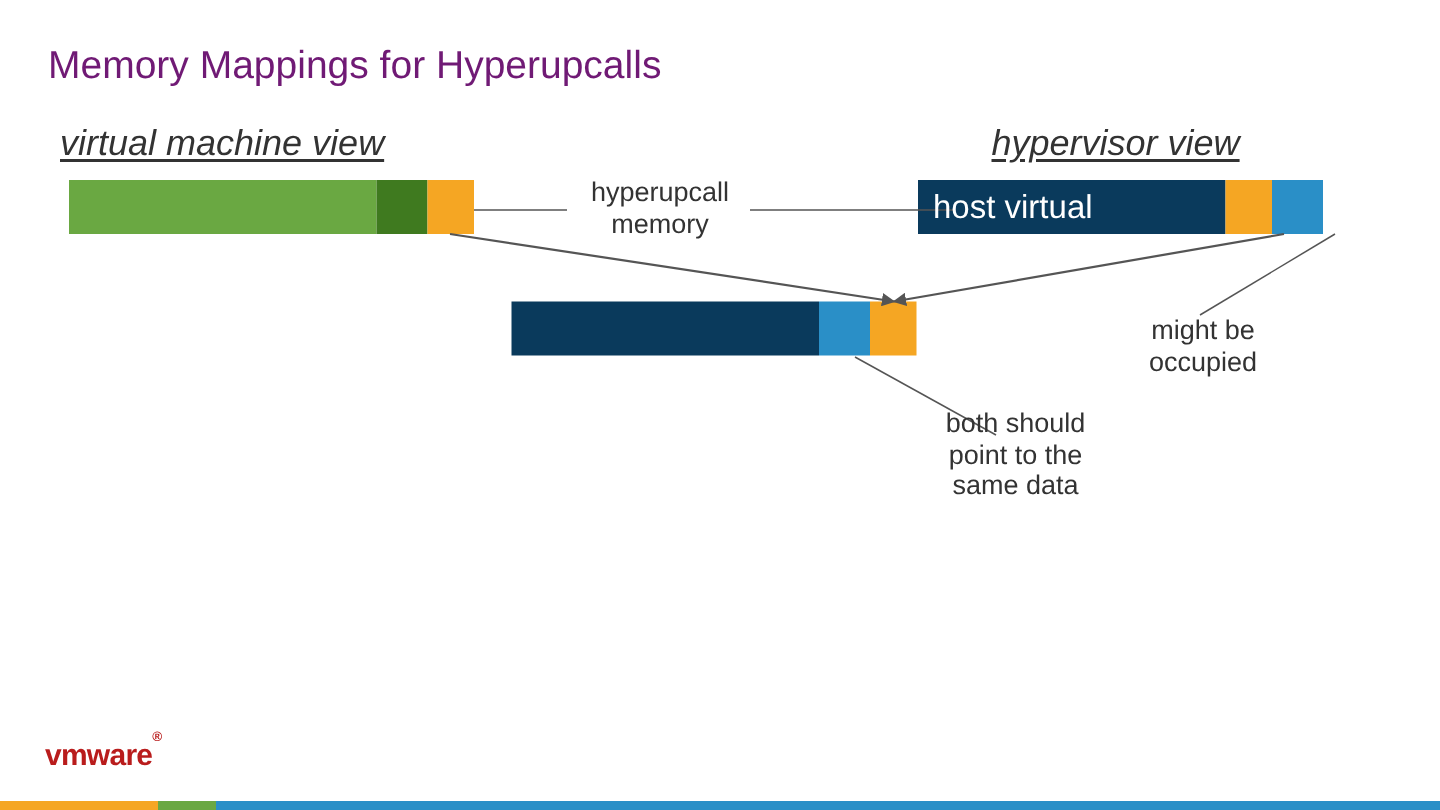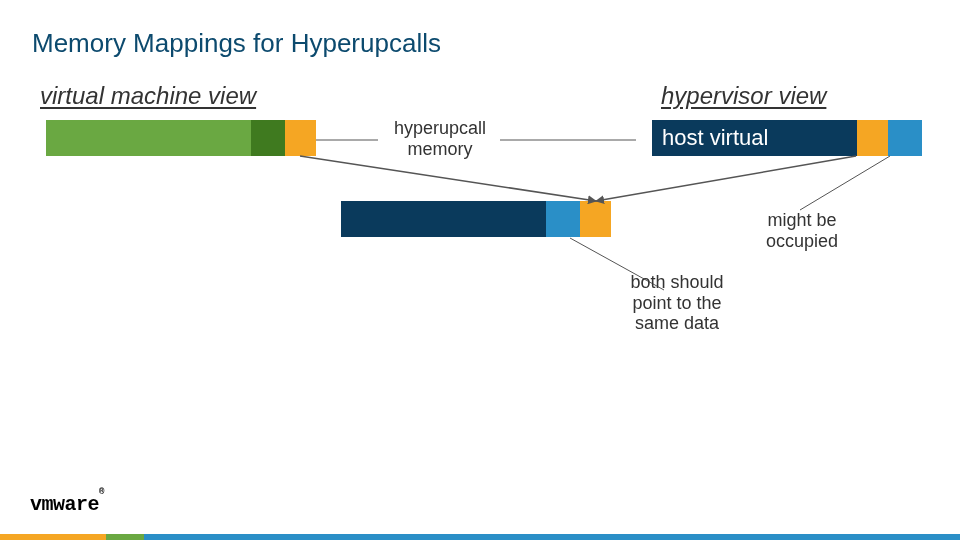--- a/index.html
+++ b/index.html
@@ -9,21 +9,21 @@
     font-family: Arial, Helvetica, sans-serif;
     background: #fff;
     position: relative;
     overflow: hidden;
   }
   .title {
     position: absolute;
     left: 32px;
     top: 28px;
     font-size: 26px;
-    color: #0c4a6e;
+    color: #701a75;
     font-weight: 400;
   }
   .section-header {
     position: absolute;
     font-size: 24px;
     color: #333;
     text-decoration: underline;
     text-underline-offset: 3px;
     font-style: italic;
   }
@@ -65,23 +65,22 @@
     left: 0; top: 0;
     width: 960px; height: 540px;
     pointer-events: none;
   }
   .logo {
     position: absolute;
     left: 30px;
     bottom: 24px;
     font-size: 20px;
     font-weight: 700;
-    color: #000000;
+    color: #b91c1c;
     letter-spacing: -0.5px;
-    font-family: Liberation Mono, monospace;
   }
   .logo sup { font-size: 9px; top: -8px; position: relative; }
   .bottom-stripe {
     position: absolute;
     left: 0; bottom: 0;
     width: 960px; height: 6px;
     background: linear-gradient(to right,
       #f5a623 0 11%, #6aa842 11% 15%, #2a8fc7 15% 100%);
   }
 </style>
@@ -93,21 +92,21 @@
 <div class="section-header" style="left:40px; top:82px;">virtual machine view</div>
 
 <div class="section-header" style="left:661px; top:82px; text-align:right;">hypervisor view</div>
 
 <div class="bar" style="left:46px; top:120px; width:270px;">
   <div class="seg green" style="width:205px;"></div>
   <div class="seg dkgreen" style="width:34px;"></div>
   <div class="seg orange" style="width:31px;"></div>
 </div>
 
-<div class="bar" style="left:652px; top:120px; width:270px;">
+<div class="bar" style="left:612px; top:120px; width:270px;">
   <span class="bar-label">host virtual</span>
   <div class="seg blue-dk" style="width:205px;"></div>
   <div class="seg orange" style="width:31px;"></div>
   <div class="seg blue" style="width:34px;"></div>
 </div>
 
 <div class="center-label" style="left:380px; top:118px; width:120px;">
   <span>hyperupcall</span><br>
   <span>memory</span>
 </div>

